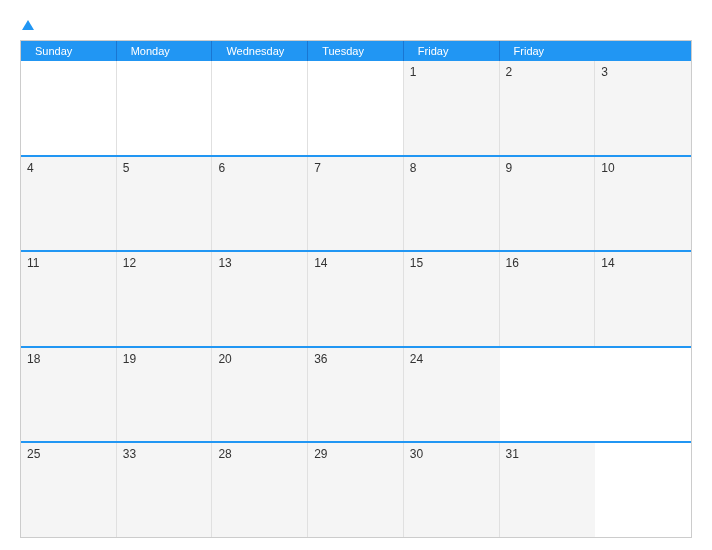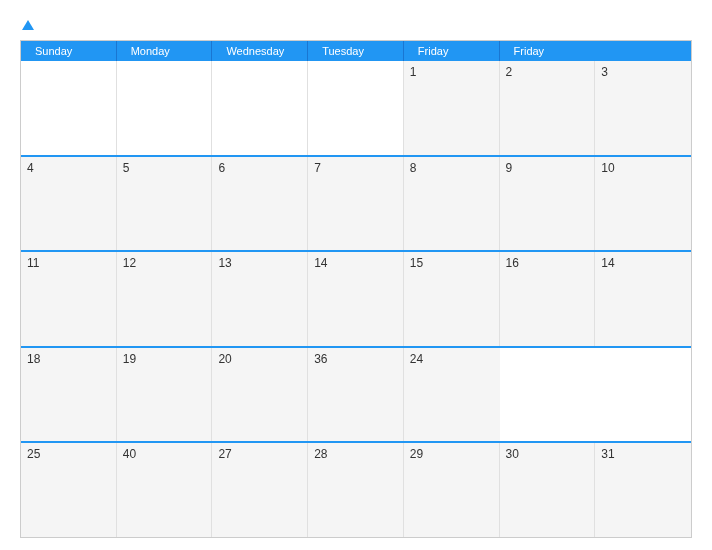--- a/index.html
+++ b/index.html
@@ -177,22 +177,21 @@
         </div>
         <div class="week-row">
           <div class="day-cell"><span class="day-number">18</span></div>
           <div class="day-cell"><span class="day-number">19</span></div>
           <div class="day-cell"><span class="day-number">20</span></div>
           <div class="day-cell"><span class="day-number">36</span></div>
           <div class="day-cell"><span class="day-number">24</span></div>
         </div>
         <div class="week-row">
           <div class="day-cell"><span class="day-number">25</span></div>
-          <div class="day-cell"><span class="day-number">40</span></div>
-          <div class="day-cell"><span class="day-number">27</span></div>
+          <div class="day-cell"><span class="day-number">33</span></div>
           <div class="day-cell"><span class="day-number">28</span></div>
           <div class="day-cell"><span class="day-number">29</span></div>
           <div class="day-cell"><span class="day-number">30</span></div>
           <div class="day-cell"><span class="day-number">31</span></div>
         </div>
       </div>
   </div>
 </div>
 
 </body></html>

